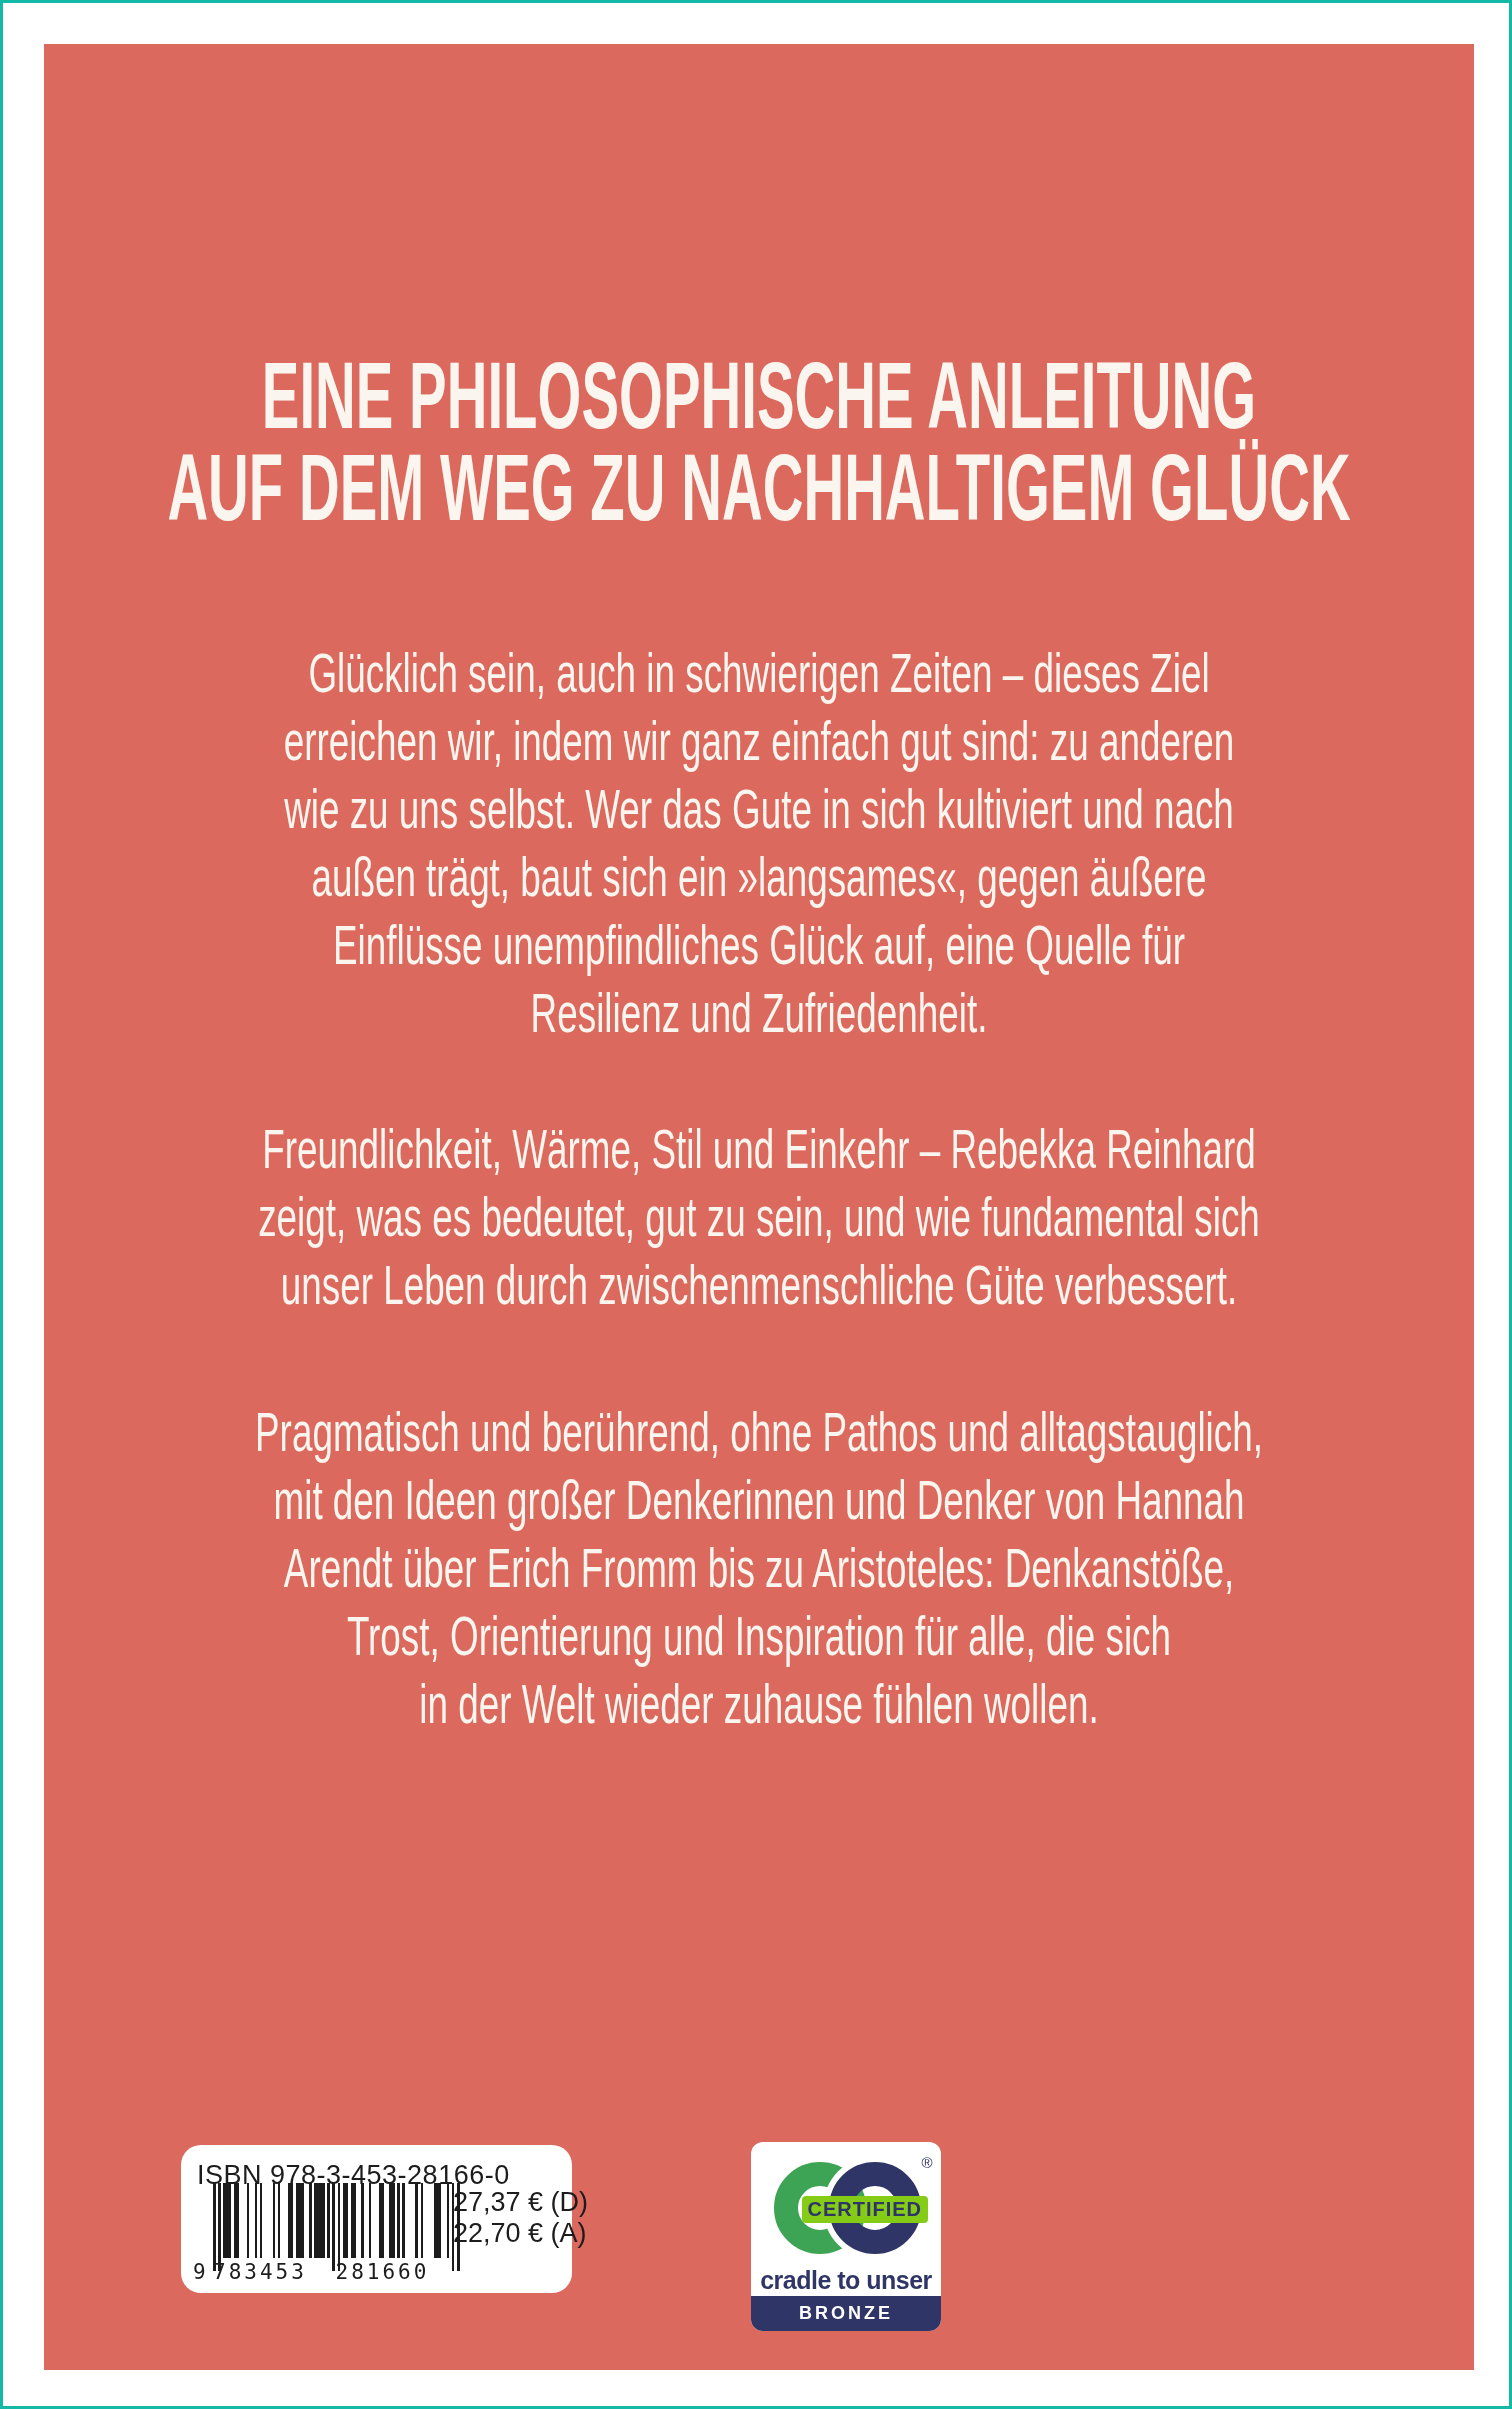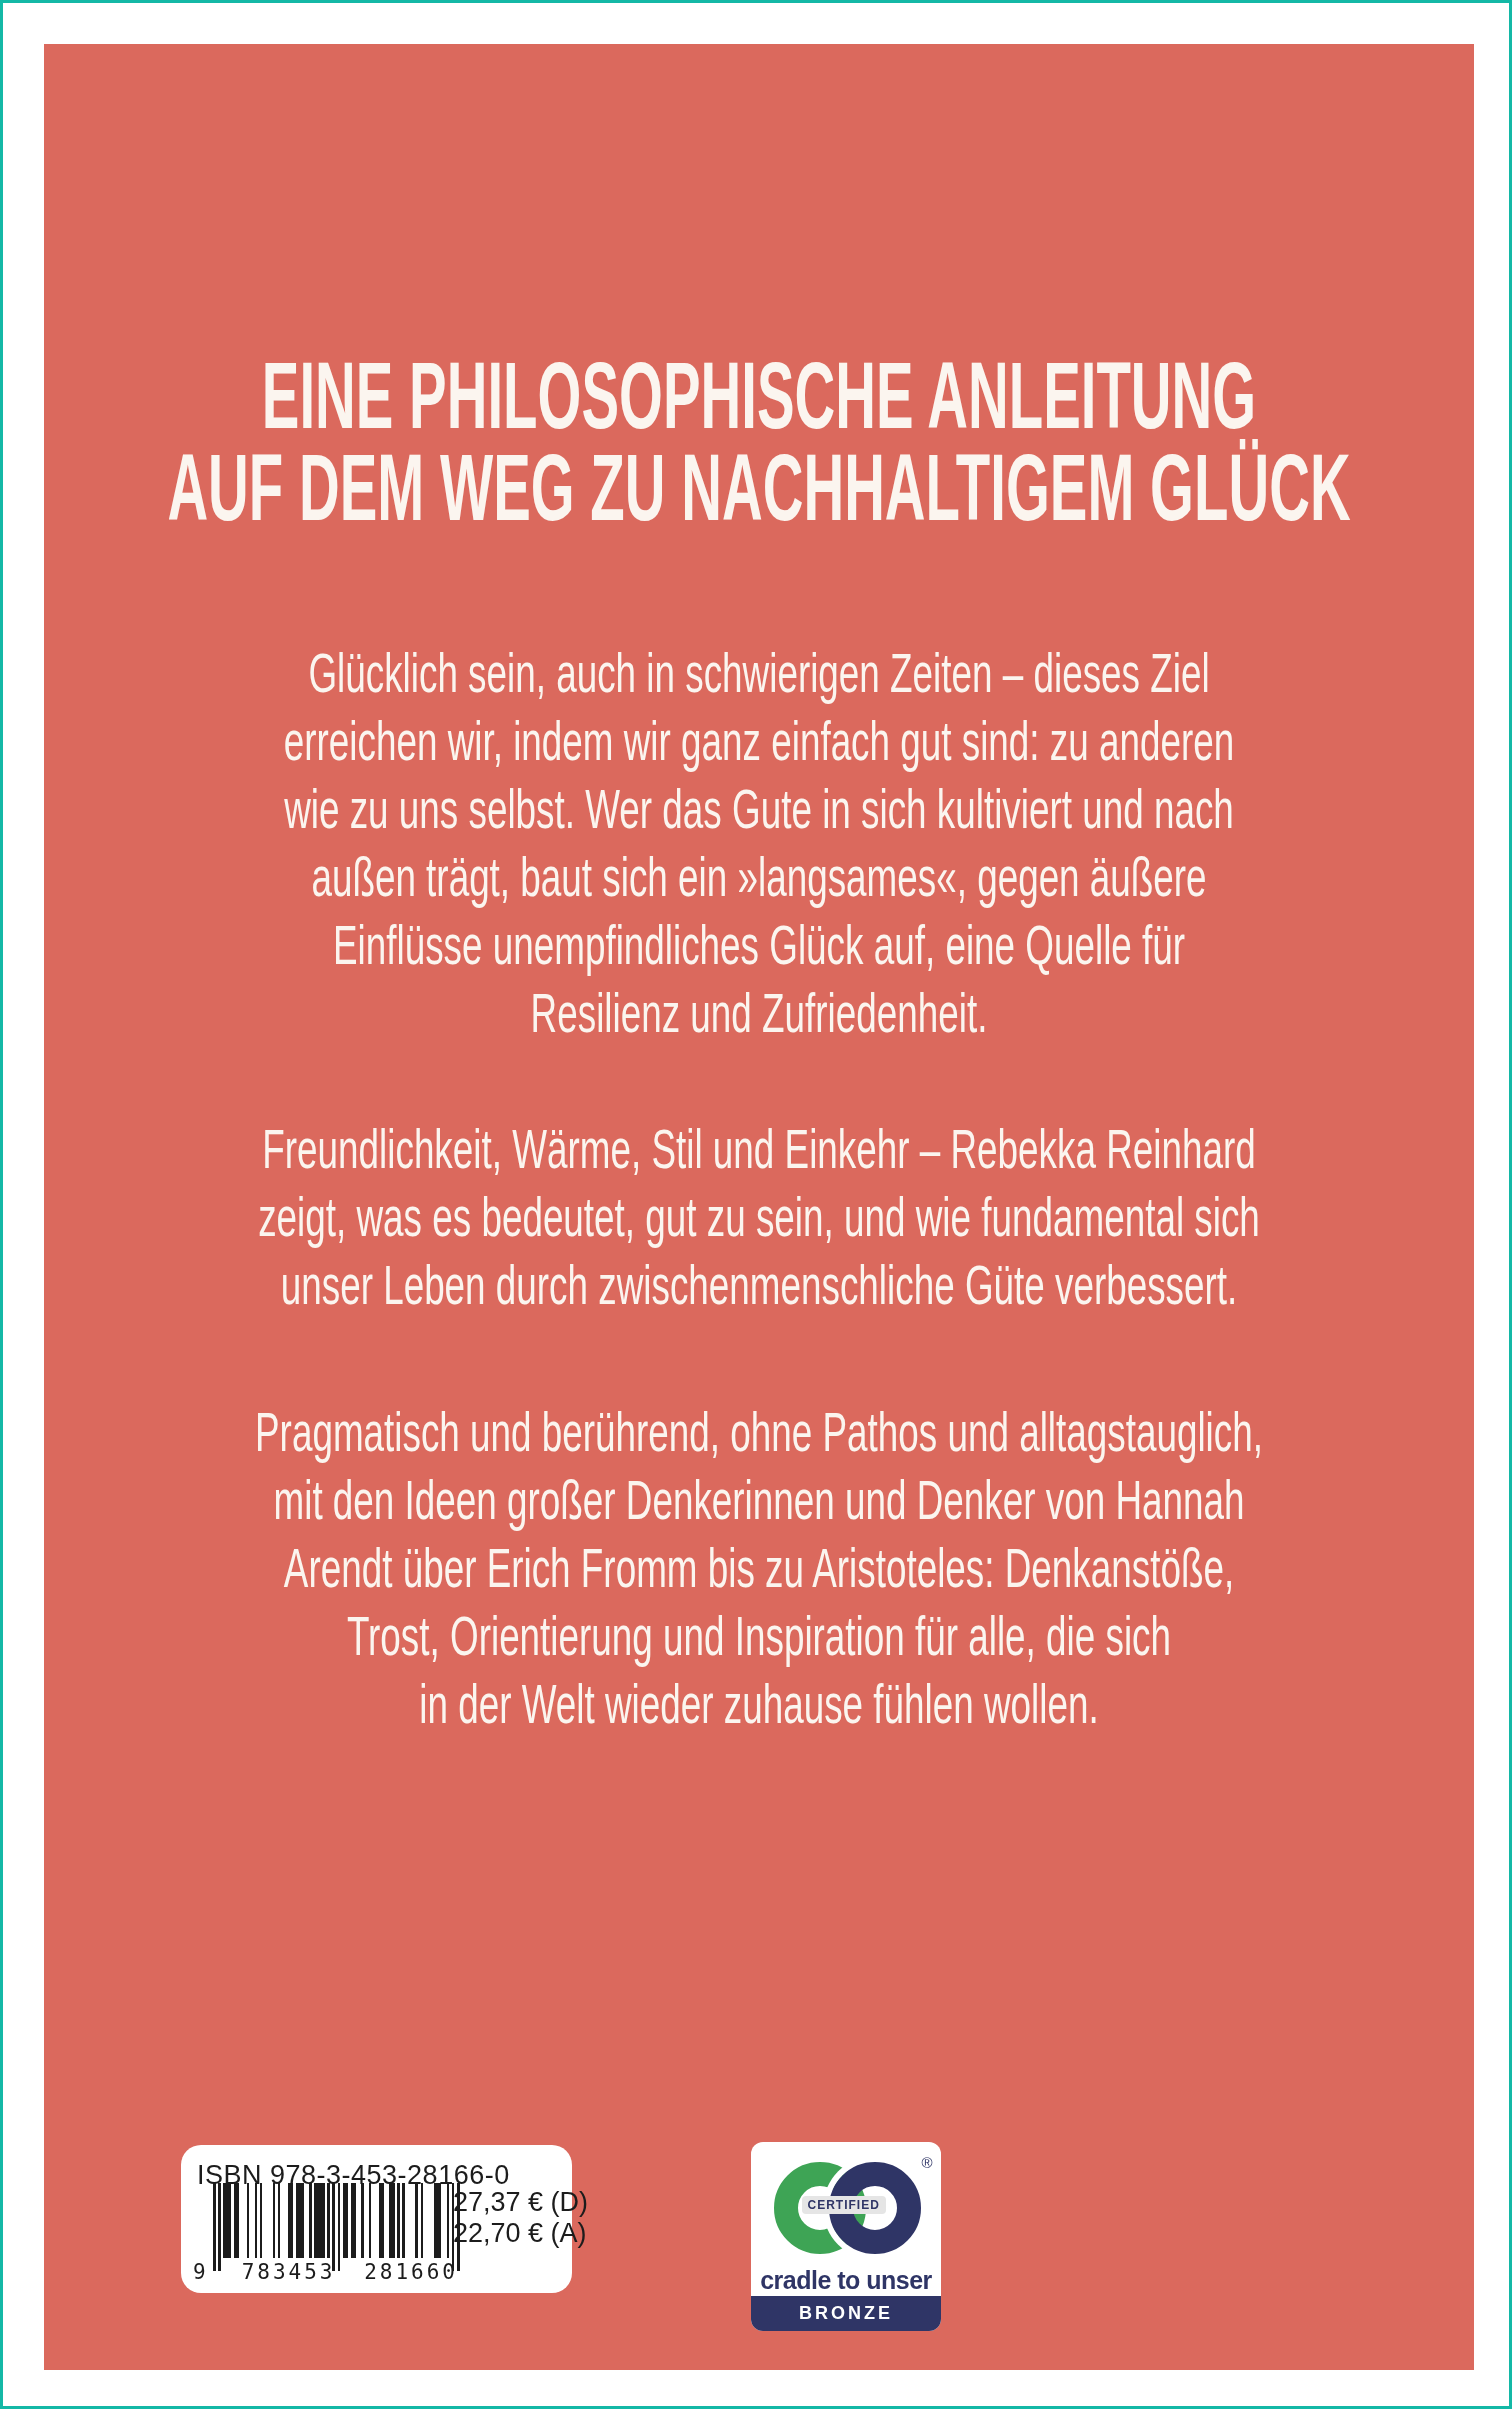--- a/index.html
+++ b/index.html
@@ -63,21 +63,21 @@
   .barcode-bars .bar{background:#1c1c1c;height:75px;flex:none;}
   .barcode-bars .bar.tall{height:88px;}
   .barcode-bars .gap{height:75px;flex:none;}
   .barcode-digits{
     position:absolute;left:-20px;top:76px;width:265px;
     display:flex;align-items:flex-start;
     font-family:"DejaVu Sans Mono", monospace;
     font-size:21px;letter-spacing:3px;line-height:26px;
   }
   .barcode-digits .d9{width:20px;flex:none;letter-spacing:0;}
-  .barcode-digits .grp{flex:1;text-align:right;white-space:nowrap;}
+  .barcode-digits .grp{flex:1;text-align:left;white-space:nowrap;}
   .prices{
     position:absolute;left:272px;top:42px;
     font-size:27px;line-height:31px;white-space:nowrap;
   }
 
   
   .c2c-card{
     position:absolute;left:748px;top:2139px;width:190px;height:189px;
     background:#ffffff;border-radius:12px;
   }
@@ -92,24 +92,24 @@
     border:24px solid var(--green,#3ea455);
   }
   .ring-right{
     left:55px;
     border:24px solid var(--navy,#2f3566);
     box-shadow:0 0 0 6px #ffffff;
     z-index:2;
   }
   .cert-pill{
     position:absolute;left:28px;top:36px;z-index:3;
-    background:#e5e5e5;
+    background:#84cc16;
     padding:2px 6px;border-radius:4px;
     color:var(--navy,#2f3566);
-    font-size:12px;font-weight:700;letter-spacing:1px;white-space:nowrap;
+    font-size:20px;font-weight:700;letter-spacing:1px;white-space:nowrap;
   }
   .logo-reg{
     position:absolute;right:-14px;top:-6px;z-index:4;
     color:var(--navy,#2f3566);font-size:15px;
   }
   .c2c-wordmark{
     margin-top:11px;text-align:center;
     color:var(--navy,#2f3566);
     font-size:25px;font-weight:700;letter-spacing:-0.5px;white-space:nowrap;
   }

